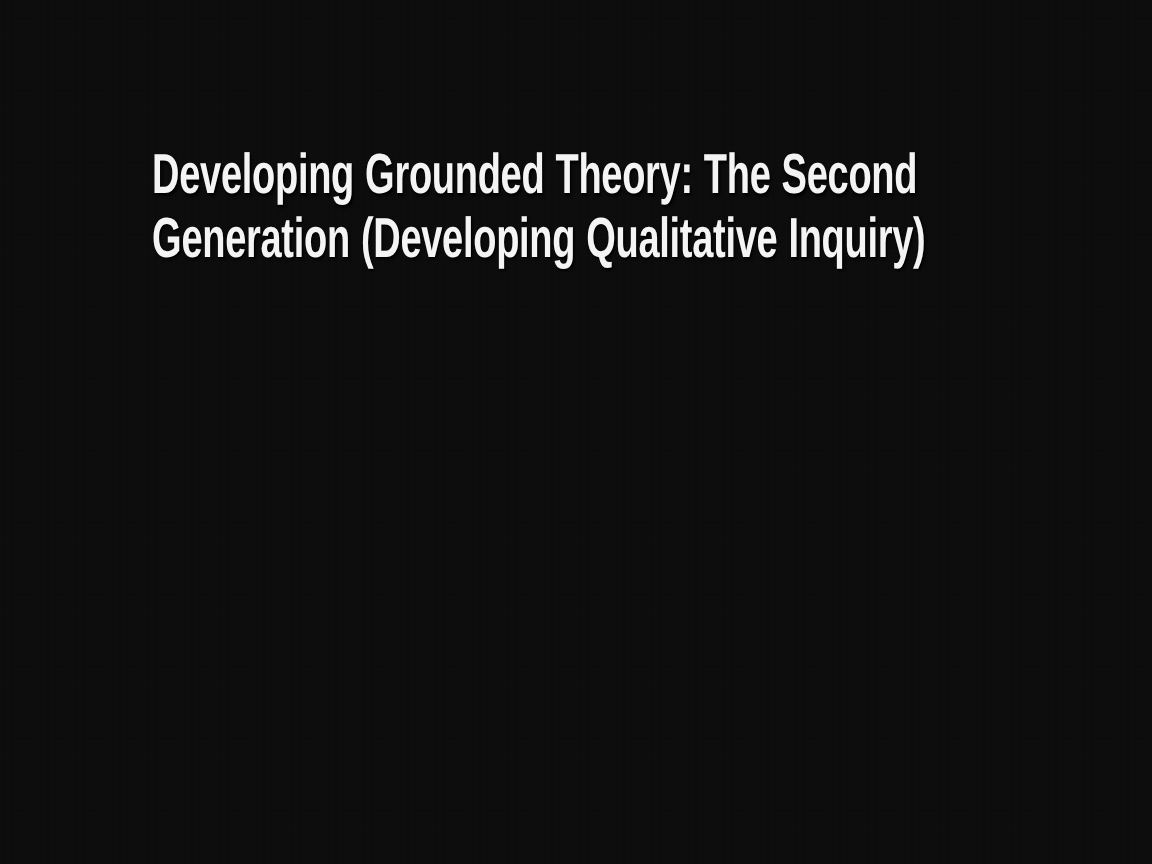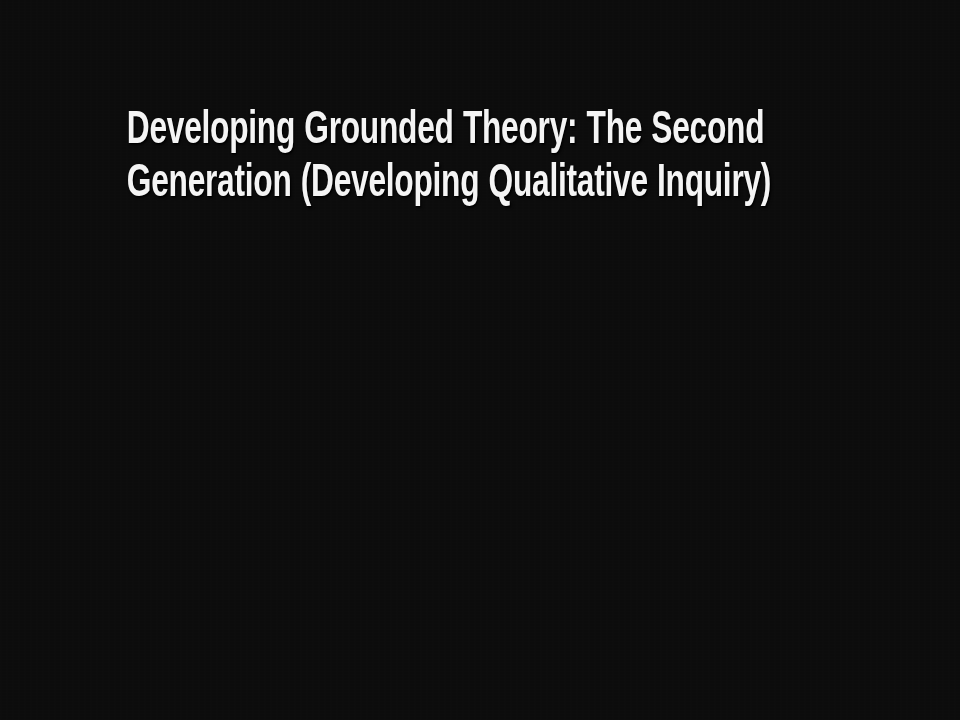--- a/index.html
+++ b/index.html
@@ -38,21 +38,21 @@
       repeating-linear-gradient(90deg,
         rgba(255,255,255,0.010) 0px,
         rgba(255,255,255,0.000) 2px,
         rgba(0,0,0,0.012) 4px,
         rgba(255,255,255,0.000) 6px);
   }
 
   #title-block {
     position: absolute;
     left: 0;
-    top: 100px;
+    top: 118px;
     width: 780px;
     text-align: center;
     user-select: none;
   }
 
   .title-line {
     display: block;
     color: #f4f4f4;
     font-family: "Liberation Sans", "DejaVu Sans", sans-serif;
     font-weight: bold;

